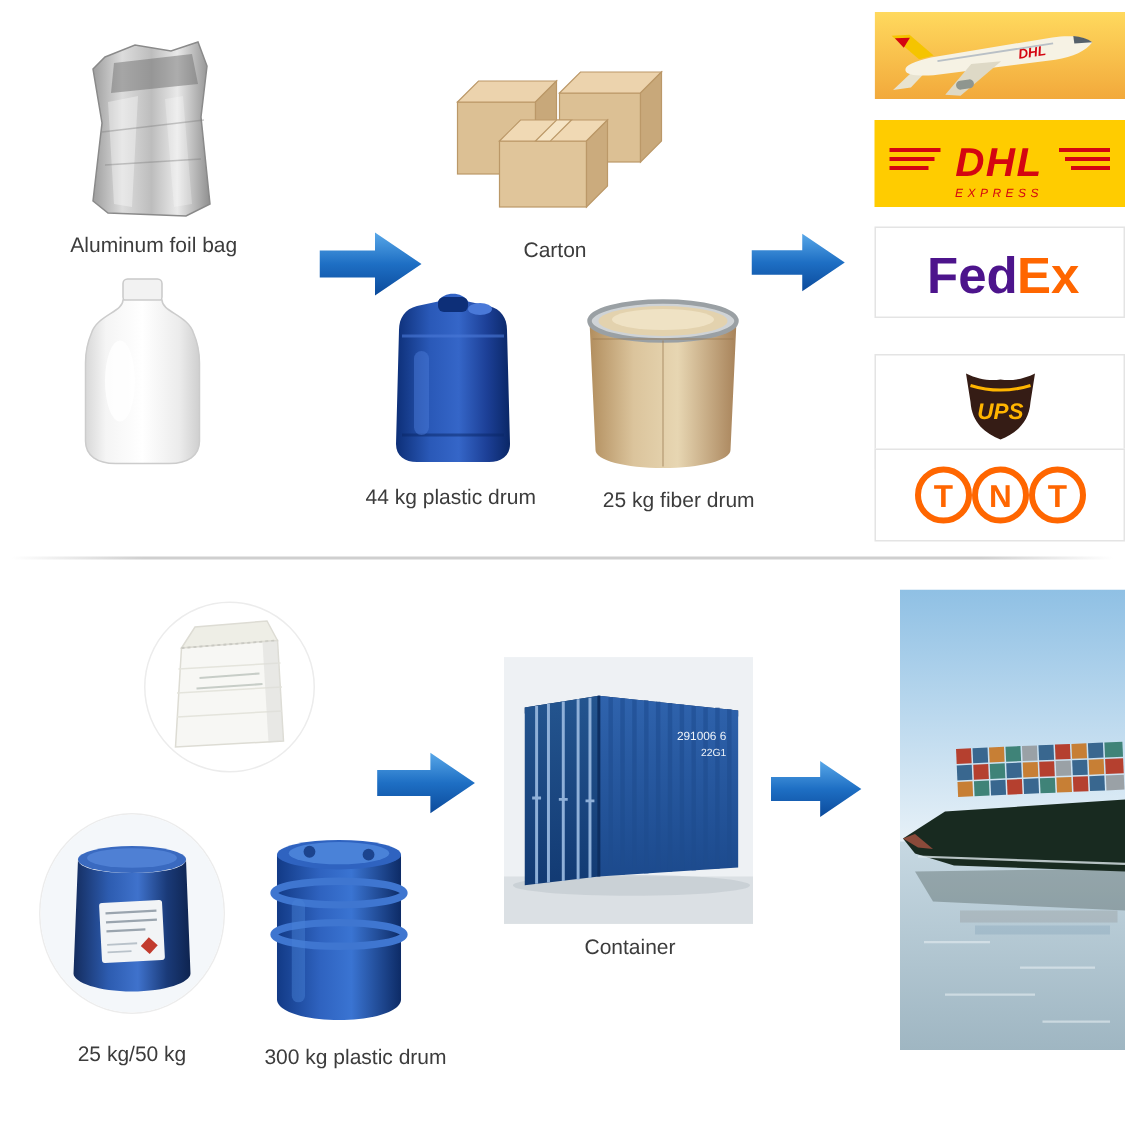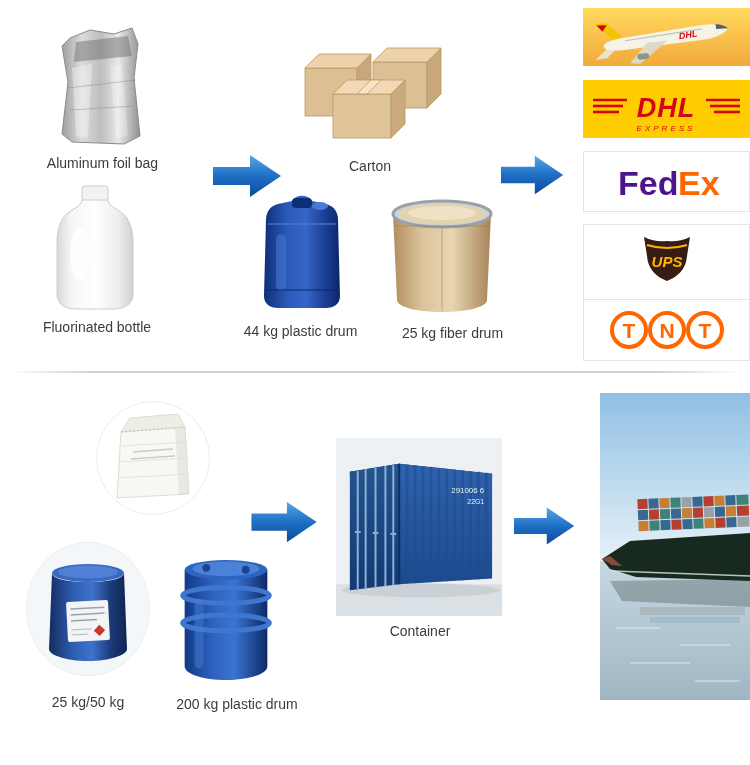--- a/index.html
+++ b/index.html
@@ -88,21 +88,20 @@
       <stop offset="0.5" stop-color="#ffffff"></stop>
           <stop offset="0.82" stop-color="#ececec"></stop>
       <stop offset="1" stop-color="#cfcfcf"></stop>
         </linearGradient>
       </defs>
     <rect x="47" y="4" width="26" height="15" rx="3" fill="#f2f2f2" stroke="#c9c9c9"></rect>
     <path d="M47,18 C47,26 30,28 26,40 C23,47 22,52 22,60 L22,112 C22,122 30,127 42,127
              L78,127 C90,127 98,122 98,112 L98,60 C98,52 97,47 94,40 C90,28 73,26 73,18 Z" fill="url(#botG)" stroke="#cccccc"></path>
     <ellipse cx="45" cy="72" rx="10" ry="27" fill="#ffffff" opacity="0.8"></ellipse>
   </svg>
-  <div class="label" style="left:17px;top:317px;width:160px">Fluorinated bottle</div>
 
   <svg class="abs" style="left:252px;top:190px" width="100" height="122" viewBox="0 0 100 122">
     <defs>
         <linearGradient id="jcG" x1="0" y1="0" x2="1" y2="0">
       <stop offset="0" stop-color="#0d2f78"></stop>
           <stop offset="0.3" stop-color="#2a59b8"></stop>
       <stop offset="0.55" stop-color="#3566c8"></stop>
           <stop offset="0.8" stop-color="#1c3f96"></stop>
       <stop offset="1" stop-color="#0a2766"></stop>
         </linearGradient>
@@ -175,21 +174,21 @@
     </svg>
   </div>
 
   <div class="logo-card bordered" style="top:151px;height:61px">
     <svg width="165" height="59" viewBox="0 0 165 59">
       <text x="34" y="43" font-size="34" font-weight="bold" fill="#4D148C">Fed</text>
       <text x="94" y="43" font-size="34" font-weight="bold" fill="#FF6600">Ex</text>
     </svg>
   </div>
 
-  <div class="logo-card bordered" style="top:224px;height:77px">
+  <div class="logo-card bordered" style="top:236px;height:77px">
     <svg width="165" height="61" viewBox="0 0 165 61">
       <path d="M60,12 C68,16 76,17 83,16 C90,17 98,16 106,12 L103,31 C102,45 93,52 83,56
                C73,52 64,45 63,31 Z" fill="#351C15"></path>
       <path d="M63,20 C76,24 90,24 103,20" stroke="#FFB500" stroke-width="2" fill="none"></path>
       <text x="83" y="42" text-anchor="middle" font-size="15" font-weight="bold" font-style="italic" fill="#FFB500">UPS</text>
     </svg>
   </div>
 
   <div class="logo-card bordered" style="top:299px;height:62px">
     <svg width="165" height="60" viewBox="0 0 165 60">
@@ -394,15 +393,15 @@
       </defs>
     <path d="M8,14 L8,112 C8,120 27,126 50,126 C73,126 92,120 92,112 L92,14 Z" fill="url(#pdG)"></path>
     <ellipse cx="50" cy="40" rx="44" ry="8" fill="none" stroke="#3f76d0" stroke-width="5"></ellipse>
     <ellipse cx="50" cy="68" rx="44" ry="8" fill="none" stroke="#3f76d0" stroke-width="5"></ellipse>
     <ellipse cx="50" cy="14" rx="42" ry="10" fill="#2f63c0"></ellipse>
     <ellipse cx="50" cy="13" rx="34" ry="7.5" fill="#4a82d8"></ellipse>
     <circle cx="30" cy="12" r="4" fill="#1c448e"></circle>
       <circle cx="70" cy="14" r="4" fill="#1c448e"></circle>
     <rect x="18" y="44" width="9" height="70" rx="4.5" fill="#4a82d8" opacity="0.45"></rect>
   </svg>
-  <div class="label" style="left:160px;top:694px;width:154px">200 kg plastic drum</div>
+  <div class="label" style="left:160px;top:694px;width:154px">300 kg plastic drum</div>
 
 </div>
 
 </body></html>

